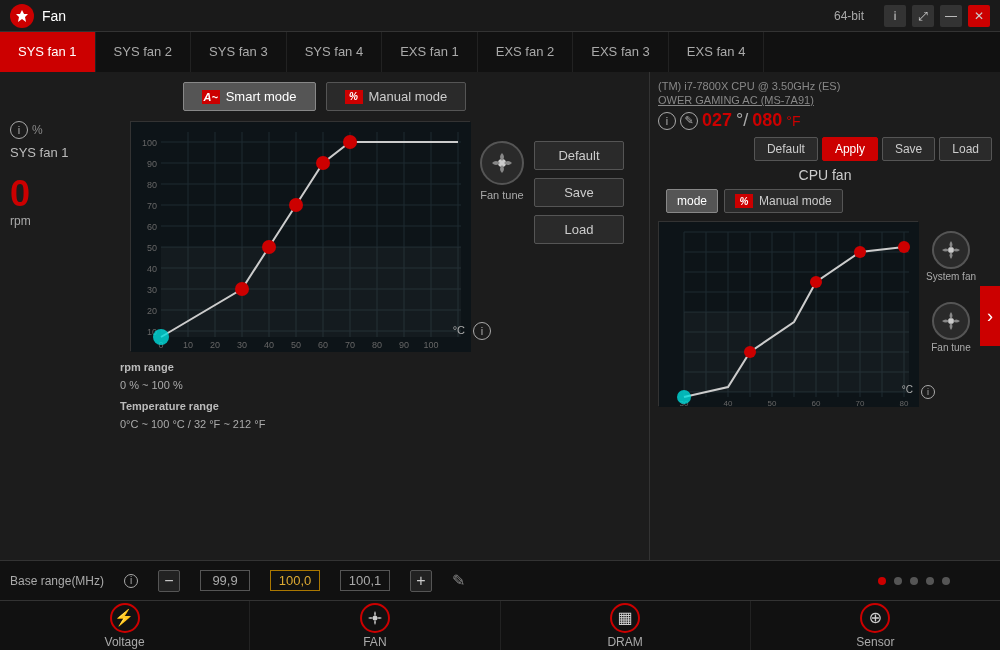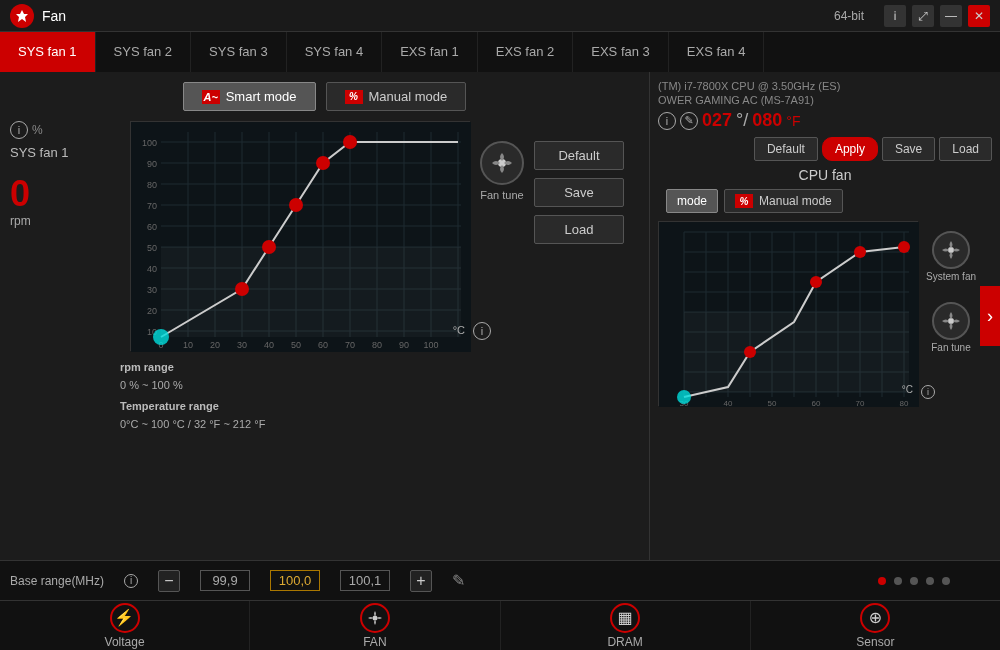--- a/index.html
+++ b/index.html
@@ -226,21 +226,20 @@
       background: #2a2a2a;
       color: #ccc;
       cursor: pointer;
       font-size: 12px;
       border-radius: 2px;
     }
     .small-btn.active-btn {
       background: #cc0000;
       border-color: #cc0000;
       color: #fff;
-      border-radius: 10px;
     }
 
     
     .cpu-chart-row {
       display: flex;
       gap: 8px;
       align-items: flex-start;
     }
     .right-icons-col {
       display: flex;
@@ -539,21 +538,21 @@
       <div style="margin-top:4px;"><b>Temperature range</b></div>
       <div>0°C ~ 100 °C / 32 °F ~ 212 °F</div>
     </div>
   </div>
 
   <div class="right-panel" style="position:relative;">
 
     <div style="font-size:11px;color:#888;margin-bottom:2px;">
       <span>(TM) i7-7800X CPU @ 3.50GHz (ES)</span>
     </div>
-    <div style="font-size:11px;color:#888;margin-bottom:4px;">
+    <div style="font-size:11px;color:#888;margin-bottom:4px;text-decoration:underline;">
       <span>OWER GAMING AC (MS-7A91)</span>
     </div>
 
     <div class="right-top-row">
       <div style="display:flex;gap:4px;align-items:center;">
         <span class="info-icon">ℹ</span>
         <span class="info-icon">✎</span>
 
         <span class="temp-red">027</span>
         <span class="temp-sep">°/</span>

